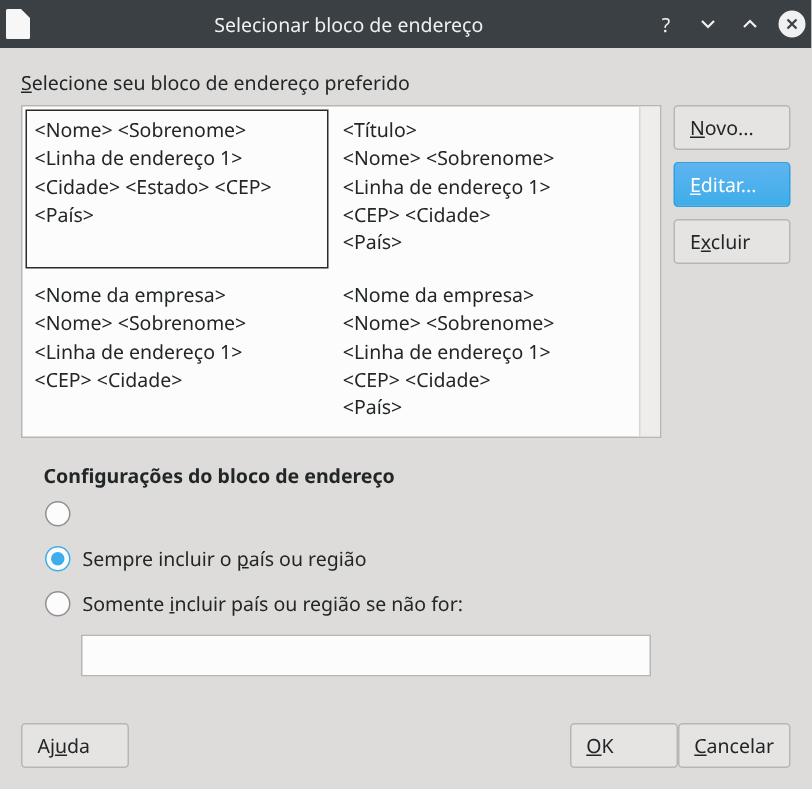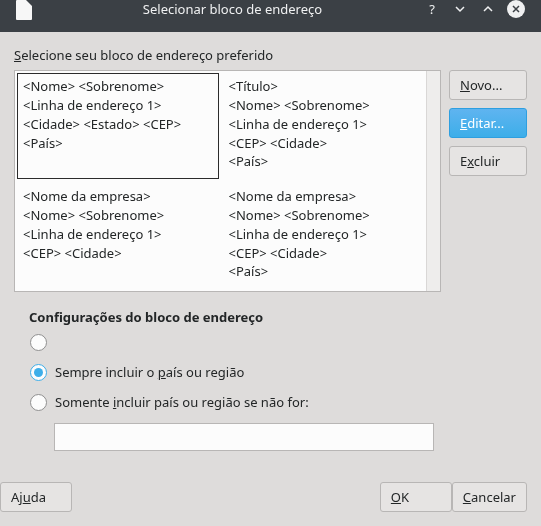--- a/index.html
+++ b/index.html
@@ -10,22 +10,22 @@
   width: 541px;
   height: 526px;
   overflow: hidden;
   color: #232627;
 }
 .titlebar {
   background: #3b4045;
   color: #eff0f1;
   height: 32px;
   display: flex;
-  align-items: flex-start;
-  padding: 0 16px;
+  align-items: center;
+  padding: 0 4px;
 }
 .titlebar .doc-icon {
   width: 16px;
   height: 20px;
   background: #f7f7f7;
   border-radius: 1px;
   margin-right: 10px;
   position: relative;
 }
 .titlebar .doc-icon::before {
@@ -153,21 +153,21 @@
 .country-input {
   margin-left: 40px;
   width: 380px;
   height: 28px;
   border: 1px solid #b8b6b5;
   background: #fcfcfc;
 }
 .footer {
   position: absolute;
   bottom: 14px;
-  left: 0; right: 14px;
+  left: 14px; right: 14px;
   display: flex;
   align-items: center;
 }
 .footer .spacer { flex: 1; }
 .footer .btn { min-width: 72px; margin-left: 0; }
 .footer .btn:first-child { margin-left: 0; }
 .mn { text-decoration: underline; }
 </style>
 </head>
 <body>

